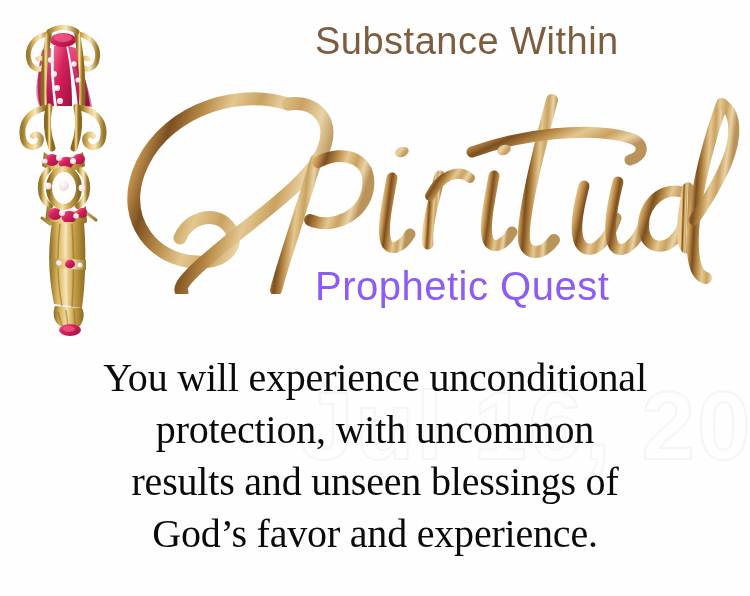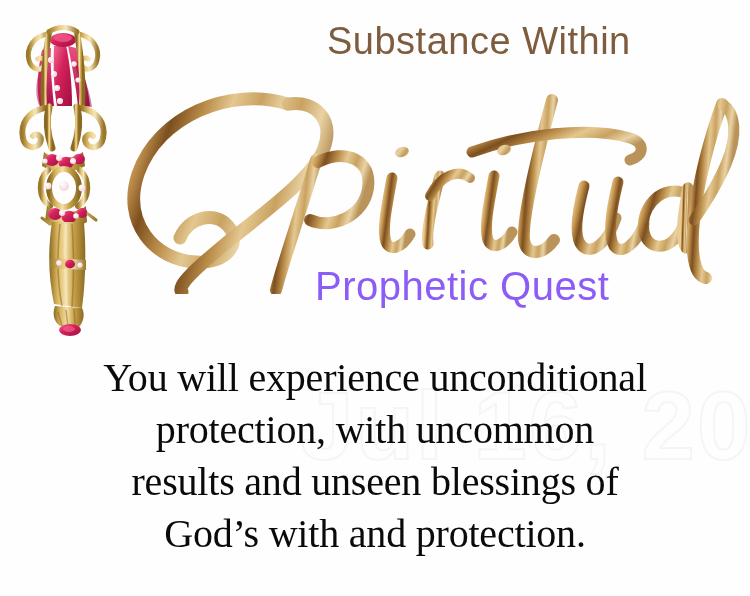--- a/index.html
+++ b/index.html
@@ -55,21 +55,20 @@
   .logo-top {
     position: absolute;
     left: 205px;
     top: 14px;
     font-family: "Liberation Sans", sans-serif;
     font-size: 38px;
     font-weight: 300;
     letter-spacing: 0.5px;
     color: #7e5c3e;
     white-space: nowrap;
-    margin-left: 12px;
   }
   .logo-bottom {
     position: absolute;
     left: 205px;
     top: 258px;
     font-family: "Liberation Sans", sans-serif;
     font-size: 40px;
     font-weight: 300;
     letter-spacing: 0.5px;
     color: #8b5cf6;
@@ -267,16 +266,16 @@
       </svg>
     </div>
 
     <div class="logo-bottom">Prophetic Quest</div>
   </div>
 
   <div class="message">
     <span class="line">You will experience unconditional</span>
     <span class="line">protection, with uncommon</span>
     <span class="line">results and unseen blessings of</span>
-    <span class="line">God’s with and protection.</span>
+    <span class="line">God’s favor and experience.</span>
   </div>
 
 </div>
 
 </body></html>

